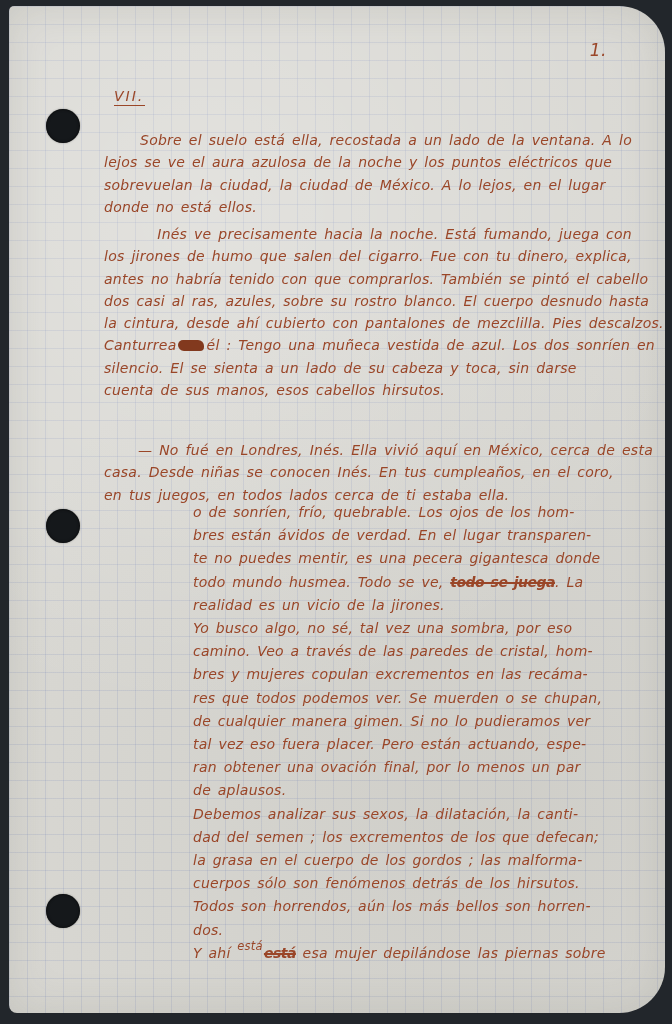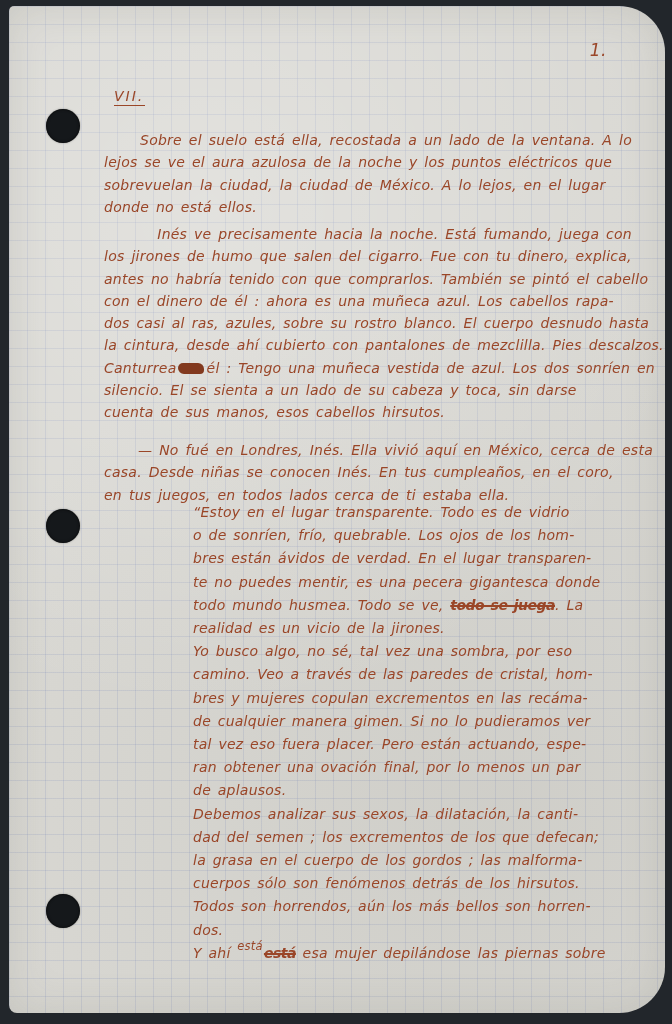--- a/index.html
+++ b/index.html
@@ -119,44 +119,43 @@
         <div class="hand-line">Sobre el suelo está ella, recostada a un lado de la ventana. A lo</div>
         <div class="hand-line">lejos se ve el aura azulosa de la noche y los puntos eléctricos que</div>
         <div class="hand-line">sobrevuelan la ciudad, la ciudad de México. A lo lejos, en el lugar</div>
         <div class="hand-line">donde no está ellos.</div>
       </div>
 
     <div id="para2" class="para ink indent-first">
         <div class="hand-line">Inés ve precisamente hacia la noche. Está fumando, juega con</div>
         <div class="hand-line">los jirones de humo que salen del cigarro. Fue con tu dinero, explica,</div>
         <div class="hand-line">antes no habría tenido con que comprarlos. También se pintó el cabello</div>
-        <div class="hand-line">con el dinero de él : ahora es una muñeca azul. Los cabellos rapa-</div>
         <div class="hand-line">dos casi al ras, azules, sobre su rostro blanco. El cuerpo desnudo hasta</div>
         <div class="hand-line">la cintura, desde ahí cubierto con pantalones de mezclilla. Pies descalzos.</div>
         <div class="hand-line">Canturrea<span class="blot"></span>él : Tengo una muñeca vestida de azul. Los dos sonríen en</div>
         <div class="hand-line">silencio. El se sienta a un lado de su cabeza y toca, sin darse</div>
         <div class="hand-line">cuenta de sus manos, esos cabellos hirsutos.</div>
       </div>
 
     <div id="para3" class="para ink indent-first">
         <div class="hand-line">— No fué en Londres, Inés. Ella vivió aquí en México, cerca de esta</div>
         <div class="hand-line">casa. Desde niñas se conocen Inés. En tus cumpleaños, en el coro,</div>
         <div class="hand-line">en tus juegos, en todos lados cerca de ti estaba ella.</div>
       </div>
 
     <div id="quote-block" class="ink">
-        <div class="hand-line">“Estoy en el lugar transparente. Todo es de vidrio</div>
         <div class="hand-line">o de sonríen, frío, quebrable. Los ojos de los hom-</div>
         <div class="hand-line">bres están ávidos de verdad. En el lugar transparen-</div>
         <div class="hand-line">te no puedes mentir, es una pecera gigantesca donde</div>
         <div class="hand-line">todo mundo husmea. Todo se ve, <span class="struck">todo se juega</span>. La</div>
         <div class="hand-line">realidad es un vicio de la jirones.</div>
         <div class="hand-line">Yo busco algo, no sé, tal vez una sombra, por eso</div>
         <div class="hand-line">camino. Veo a través de las paredes de cristal, hom-</div>
         <div class="hand-line">bres y mujeres copulan excrementos en las recáma-</div>
+        <div class="hand-line">res que todos podemos ver. Se muerden o se chupan,</div>
         <div class="hand-line">de cualquier manera gimen. Si no lo pudieramos ver</div>
         <div class="hand-line">tal vez eso fuera placer. Pero están actuando, espe-</div>
         <div class="hand-line">ran obtener una ovación final, por lo menos un par</div>
         <div class="hand-line">de aplausos.</div>
         <div class="hand-line">Debemos analizar sus sexos, la dilatación, la canti-</div>
         <div class="hand-line">dad del semen ; los excrementos de los que defecan;</div>
         <div class="hand-line">la grasa en el cuerpo de los gordos ; las malforma-</div>
         <div class="hand-line">cuerpos sólo son fenómenos detrás de los hirsutos.</div>
         <div class="hand-line">Todos son horrendos, aún los más bellos son horren-</div>
         <div class="hand-line">dos.</div>

